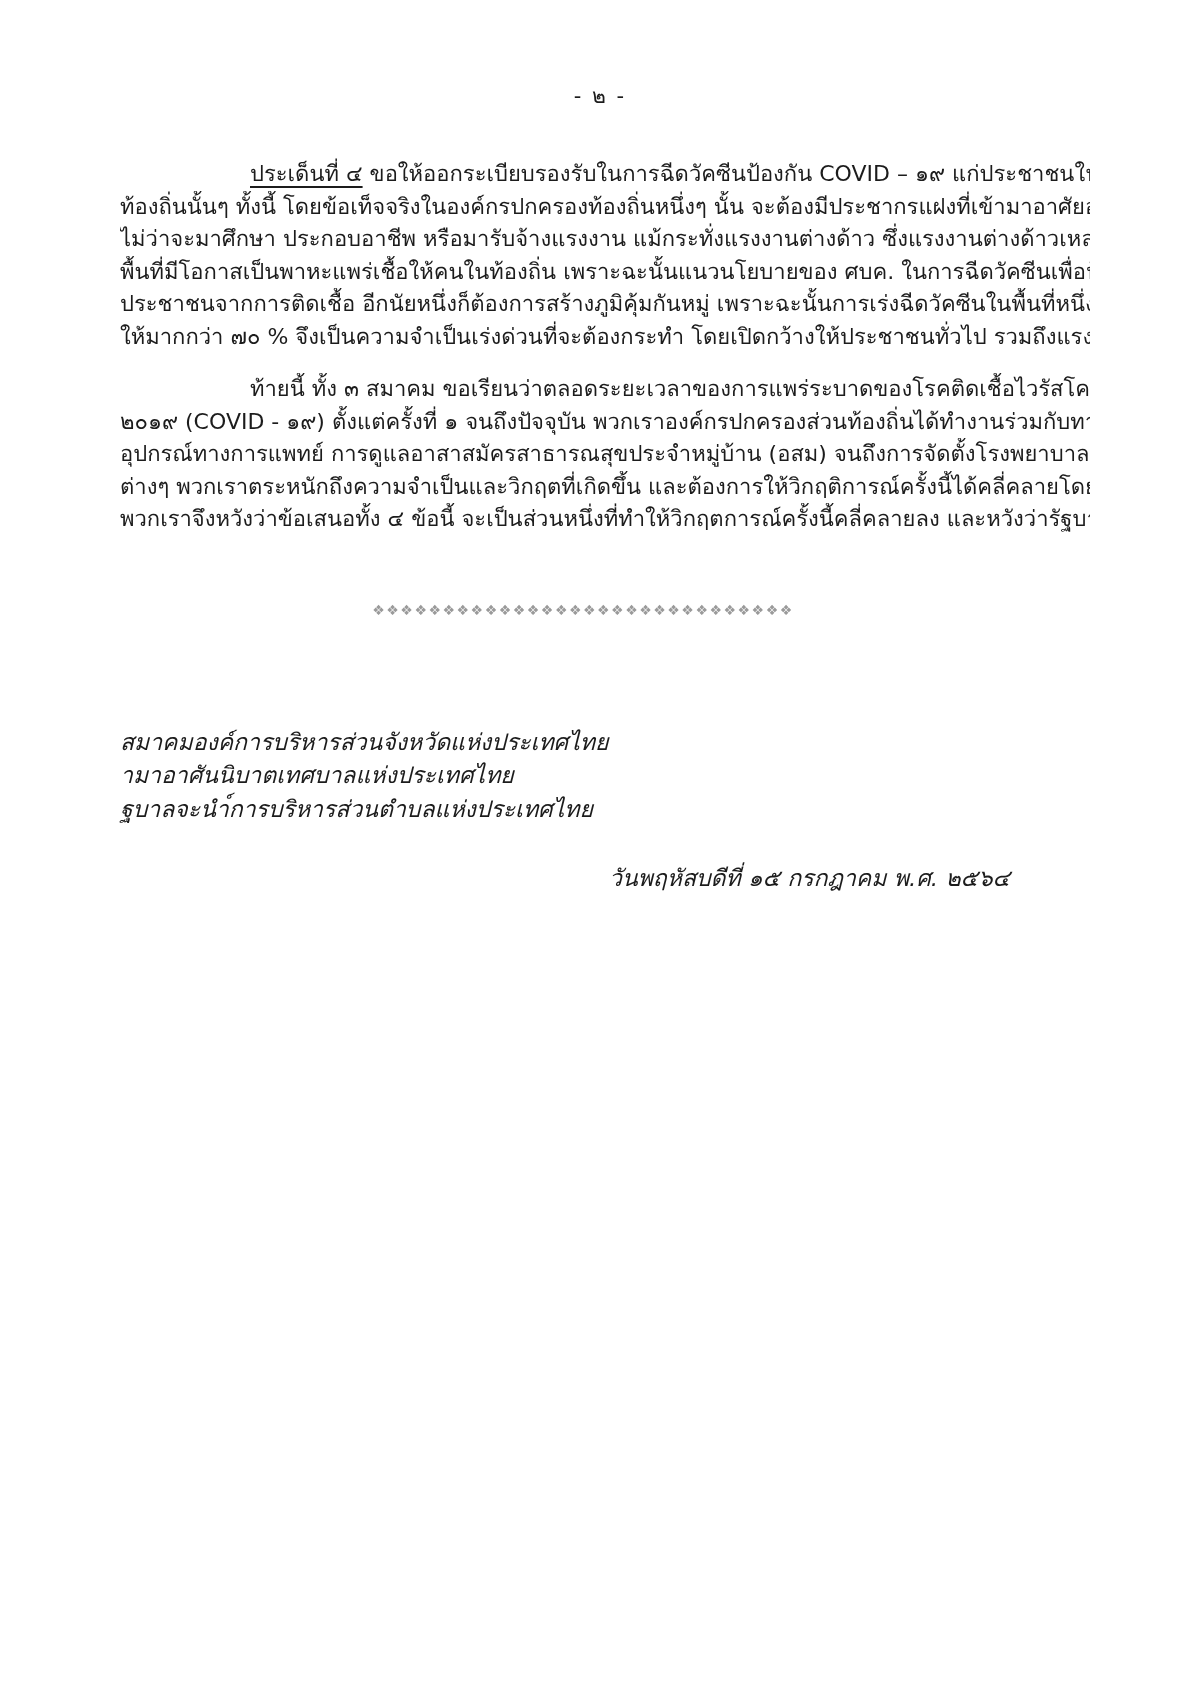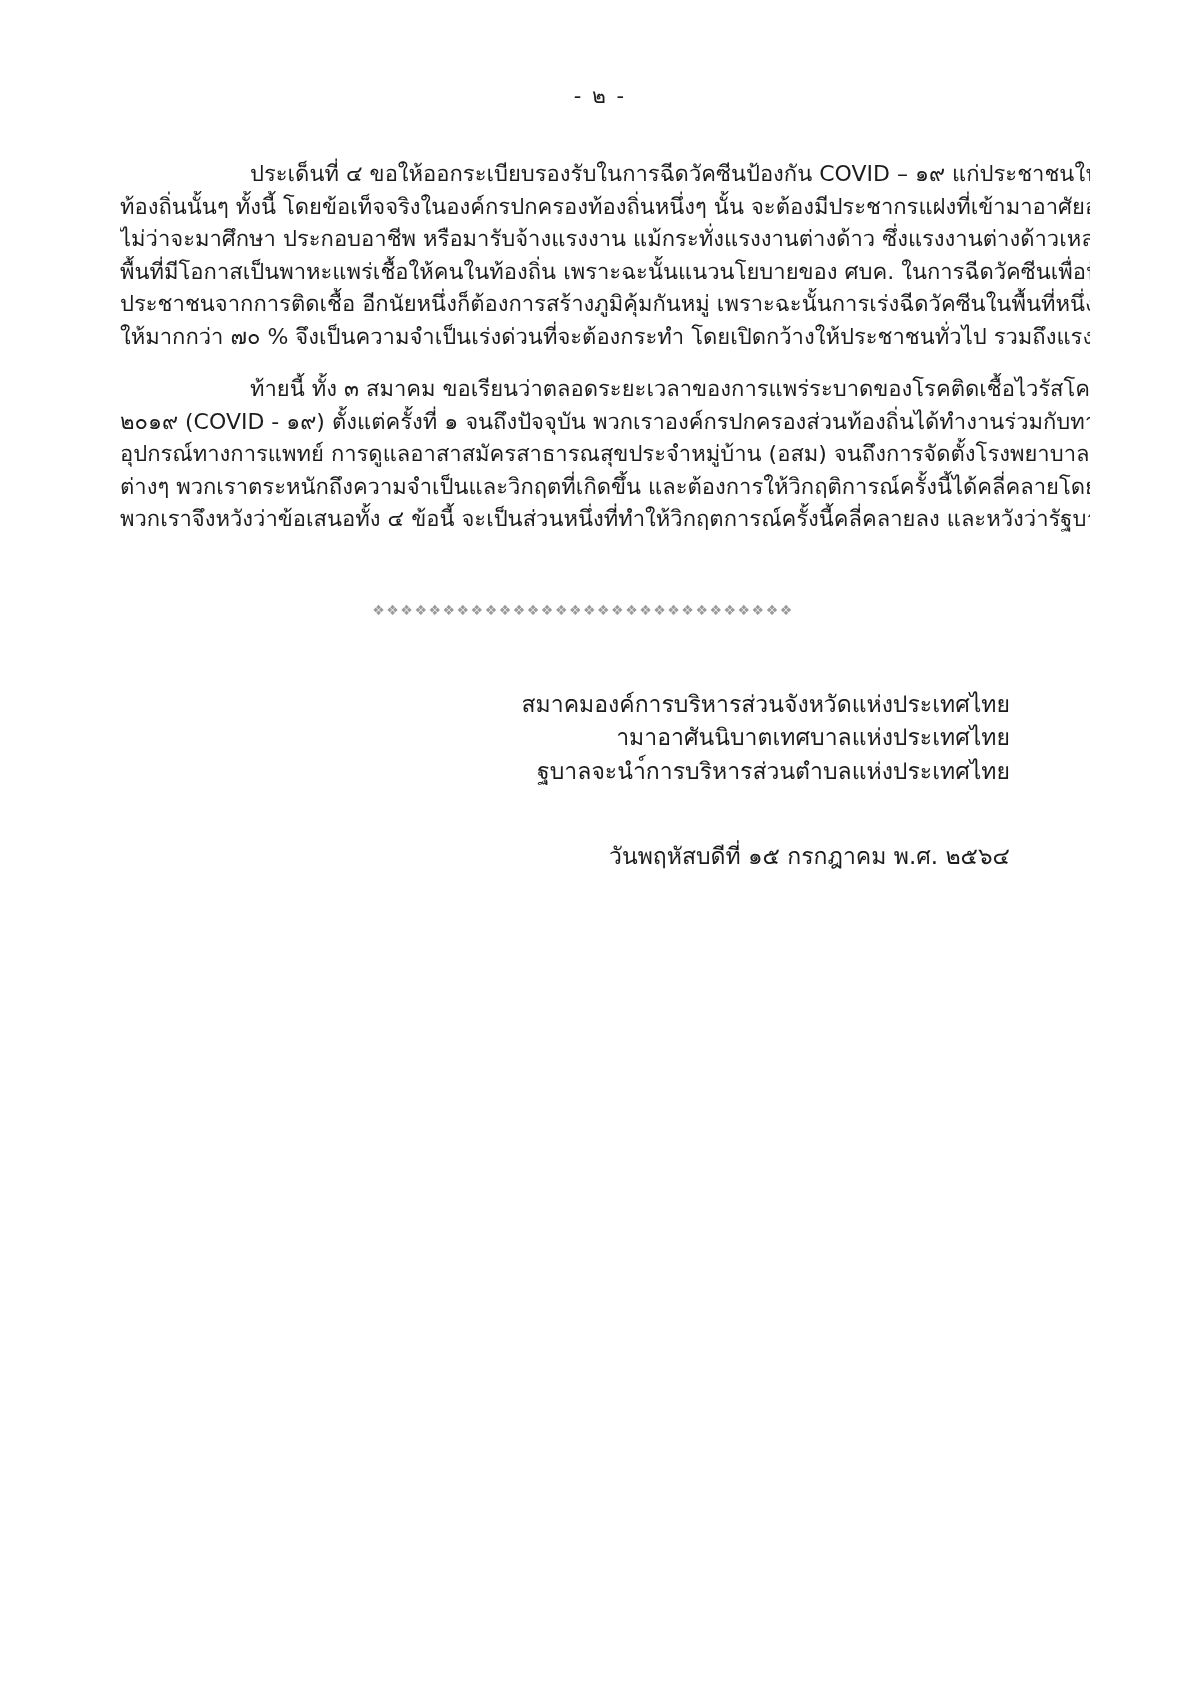--- a/index.html
+++ b/index.html
@@ -42,46 +42,48 @@
   .para .tline.first {
     padding-left: 130px;
     width: 840px;
   }
   .para .tline.last {
     text-align-last: left;
   }
   .p1 { margin-top: 50px; }
   .p2 { margin-top: 20px; }
   .u {
+    text-decoration: underline;
     text-underline-offset: 5px;
     margin-top: 37px;
   }
   .divider {
     margin-top: 66px;
     text-align: center;
     transform: translateX(-22px);
     font-size: 14px;
     letter-spacing: 1.5px;
     color: #9a9a9a;
     line-height: 16px;
   }
   .signatures {
-    margin-top: 70px;
+    margin-top: 108px;
     padding-right: 80px;
-    text-align: right;
+    font-style: italic;
     font-size: 23px;
   }
   .signatures .sig-line {
     display: block;
     line-height: 33.5px;
   }
   .date-line {
-    margin-top: 52px;
+    margin-top: 36px;
     padding-right: 80px;
     text-align: right;
+    font-style: italic;
     font-size: 23px;
     line-height: 33px;
   }
 </style>
 </head>
 <body>
 
 <div class="sheet">
 
   <div class="page-number">- ๒ -</div>

